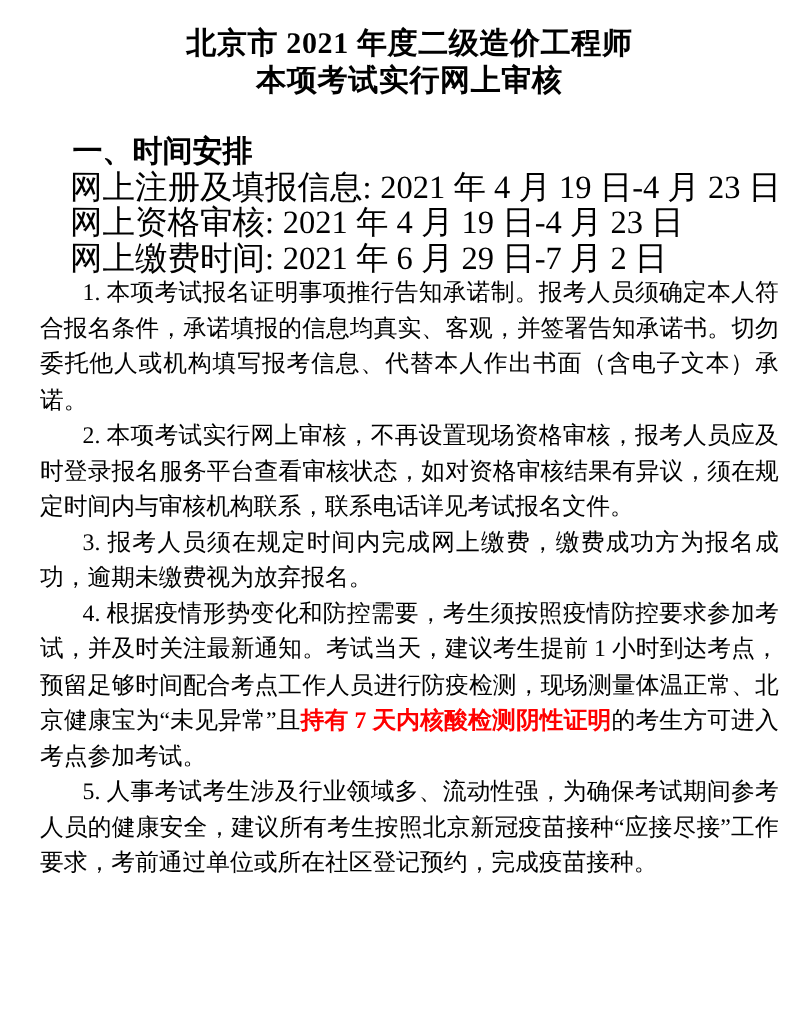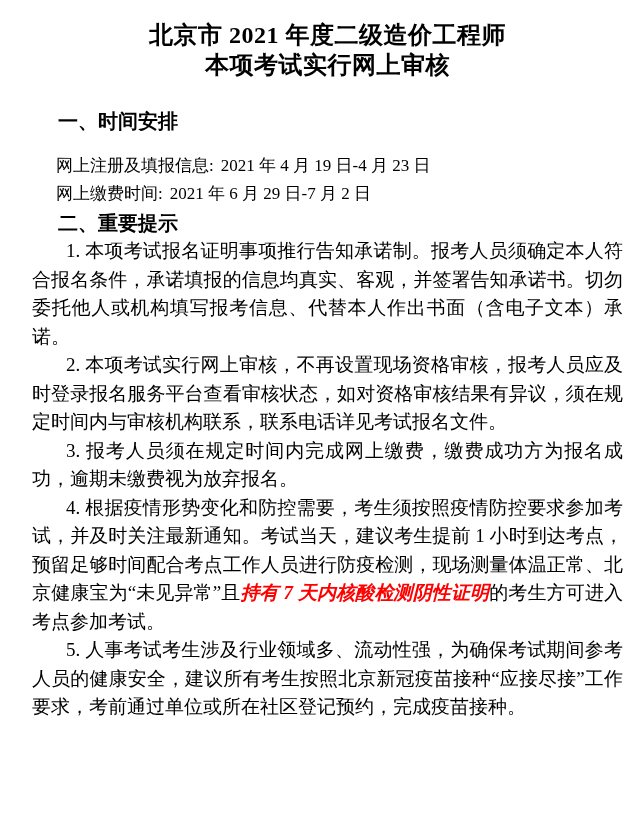--- a/index.html
+++ b/index.html
@@ -21,74 +21,74 @@
     text-align: center;
     font-weight: bold;
     font-size: 24px;
     line-height: 30px;
     font-family: "Liberation Serif", "DejaVu Serif", serif;
     letter-spacing: 0.5px;
   }
   .section-heading {
     font-family: "DejaVu Sans", "Liberation Sans", sans-serif;
     font-weight: bold;
-    font-size: 20px;
+    font-size: 24px;
     line-height: 28.5px;
     padding-left: 26px;
   }
   .section-heading.first {
     margin-top: 27px;
   }
   .schedule-list {
-    font-size: 17px;
-    margin-top: 16px;
+    font-size: 26px;
   }
   .schedule-row {
     line-height: 28.5px;
     padding-left: 24px;
     white-space: nowrap;
   }
   .schedule-value { margin-left: 7px; }
   .notice p {
     font-size: 19px;
     line-height: 28.5px;
     text-indent: 34px;
     text-align: justify;
   }
   .highlight {
     color: #ff0000;
     font-weight: bold;
-    font-style: italic;
   }
 </style>
 </head>
 <body>
 
 <div class="page">
 
   <div class="doc-title">
     <div>北京市 2021 年度二级造价工程师</div>
     <div>本项考试实行网上审核</div>
   </div>
 
   <div>
     <div class="section-heading first">一、时间安排</div>
 
     <div class="schedule-list">
       <div class="schedule-row">
         <span class="schedule-label">网上注册及填报信息:</span><span class="schedule-value">2021 年 4 月 19 日-4 月 23 日</span>
       </div>
       <div class="schedule-row">
+        <span class="schedule-label">网上资格审核:</span><span class="schedule-value">2021 年 4 月 19 日-4 月 23 日</span>
+      </div>
+      <div class="schedule-row">
         <span class="schedule-label">网上缴费时间:</span><span class="schedule-value">2021 年 6 月 29 日-7 月 2 日</span>
       </div>
     </div>
   </div>
 
   <div class="notice">
-    <div class="section-heading">二、重要提示</div>
 
     <p><span>1. 本项考试报名证明事项推行告知承诺制。报考人员须确定本人符合报名条件，承诺填报的信息均真实、客观，并签署告知承诺书。切勿委托他人或机构填写报考信息、代替本人作出书面（含电子文本）承诺。</span></p>
 
     <p><span>2. 本项考试实行网上审核，不再设置现场资格审核，报考人员应及时登录报名服务平台查看审核状态，如对资格审核结果有异议，须在规定时间内与审核机构联系，联系电话详见考试报名文件。</span></p>
 
     <p><span>3. 报考人员须在规定时间内完成网上缴费，缴费成功方为报名成功，逾期未缴费视为放弃报名。</span></p>
 
     <p><span>4. 根据疫情形势变化和防控需要，考生须按照疫情防控要求参加考试，并及时关注最新通知。考试当天，建议考生提前 1 小时到达考点，预留足够时间配合考点工作人员进行防疫检测，现场测量体温正常、北京健康宝为“未见异常”且</span><span class="highlight">持有 7 天内核酸检测阴性证明</span><span>的考生方可进入考点参加考试。</span></p>
 
     <p><span>5. 人事考试考生涉及行业领域多、流动性强，为确保考试期间参考人员的健康安全，建议所有考生按照北京新冠疫苗接种“应接尽接”工作要求，考前通过单位或所在社区登记预约，完成疫苗接种。</span></p>

